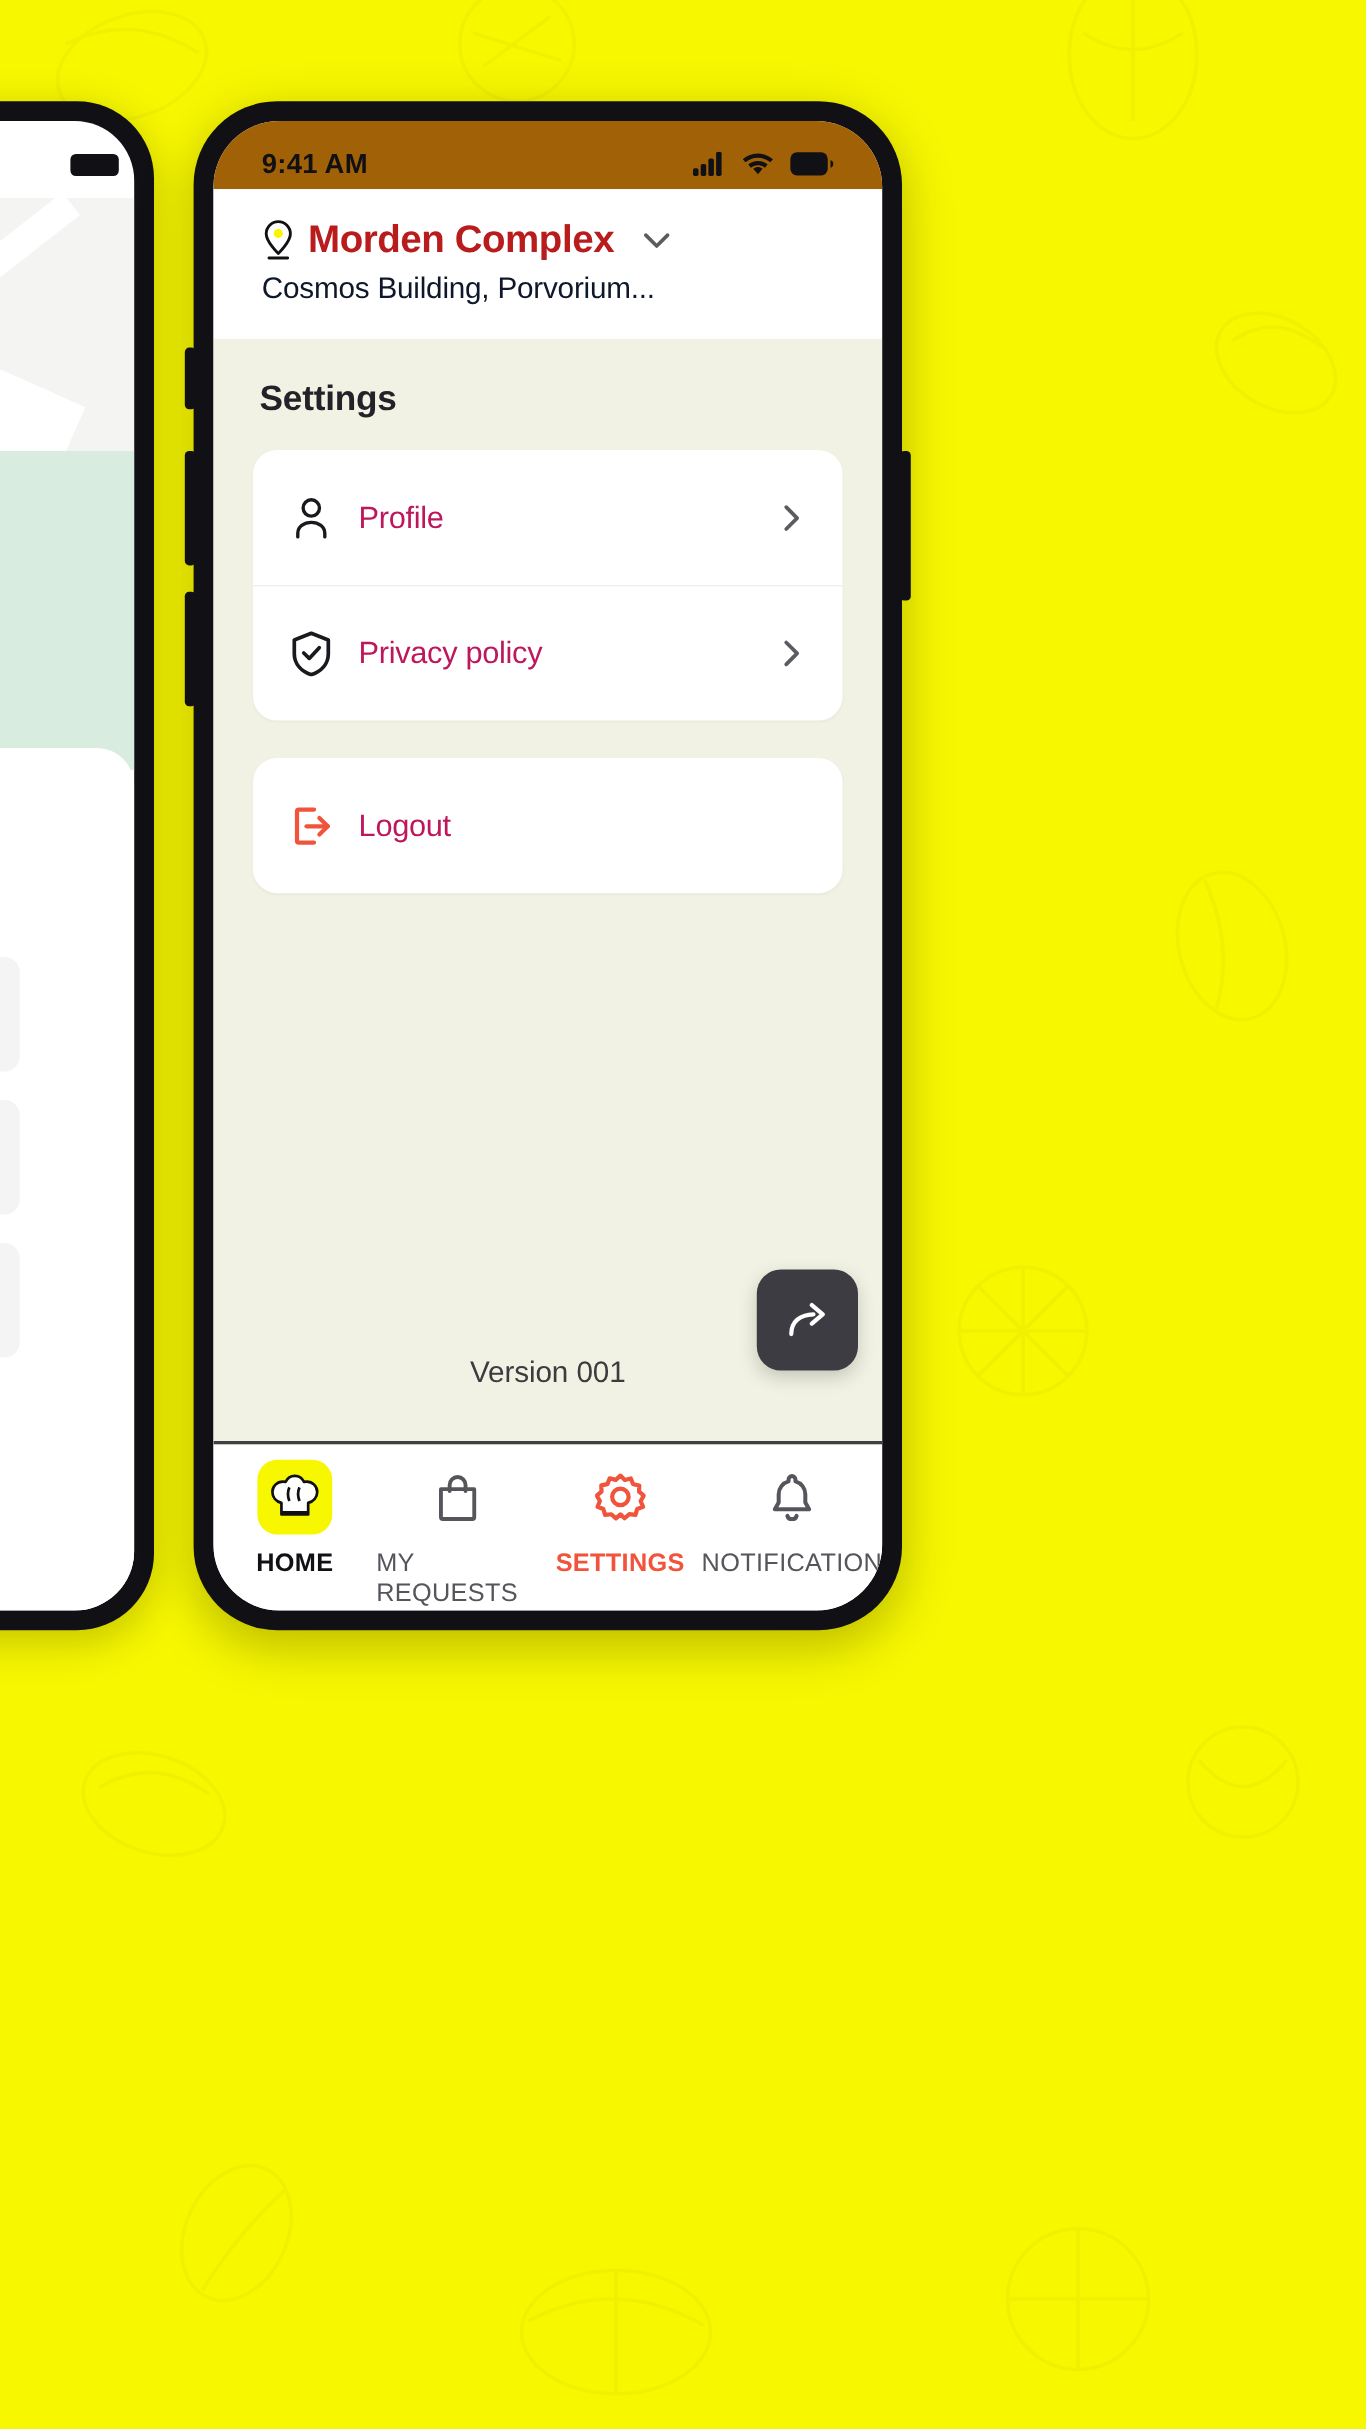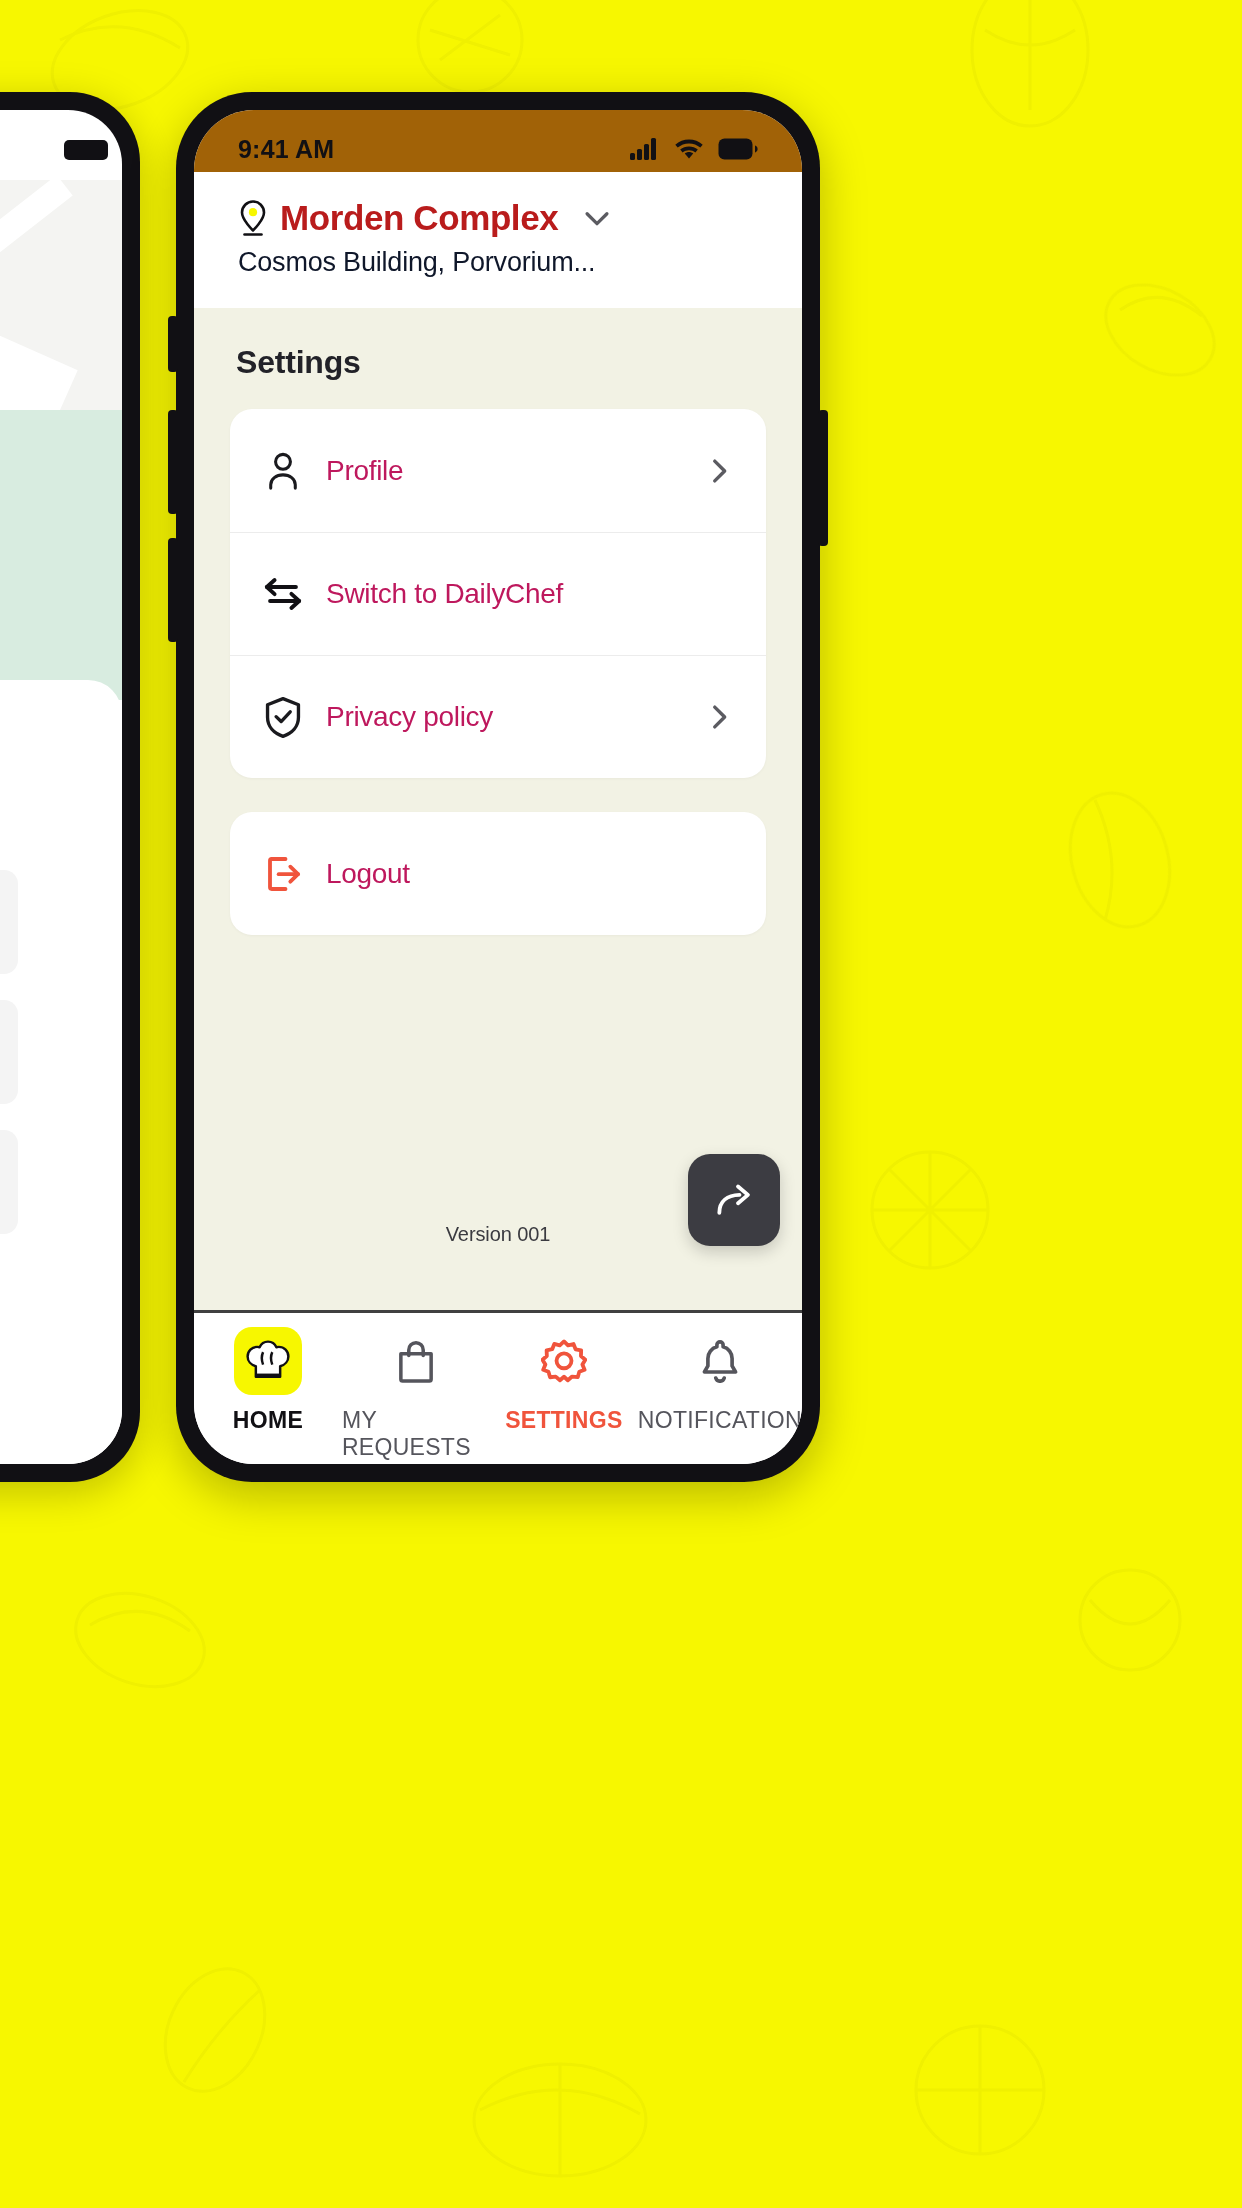--- a/index.html
+++ b/index.html
@@ -133,22 +133,22 @@
   .row-label {
     flex:1 1 auto;
     font-size:28px; font-weight:400; color:#be185d;
     margin-left:16px; letter-spacing:-.3px;
   }
   .row-chevron { flex:0 0 auto; display:flex; align-items:center; }
 
   .version {
     margin-top:auto;
     text-align:center;
-    font-size:20px; color:#3b3b40;
-    padding-bottom:64px;
+    font-size:27px; color:#3b3b40;
+    padding-bottom:47px;
     letter-spacing:-.1px;
   }
 
   
   .fab {
     position:absolute;
     right:22px; bottom:64px;
     width:92px; height:92px;
     background:#3c3c42;
     border-radius:22px;
@@ -286,31 +286,20 @@
             </svg>
           </span>
           <span class="row-label">Profile</span>
           <span class="row-chevron">
             <svg width="34" height="34" viewBox="0 0 24 24" fill="none" stroke="#5b5b61" stroke-width="2.4" stroke-linecap="round" stroke-linejoin="round">
               <polyline points="9 5 16 12 9 19"></polyline>
             </svg>
           </span>
         </div>
 
-        <div class="row">
-          <span class="row-icon">
-            <svg width="42" height="34" viewBox="0 0 26 21" fill="none" stroke="#111014" stroke-width="2.4" stroke-linecap="round" stroke-linejoin="round">
-              <path d="M3 6.2h18"></path>
-                <polyline points="7.8 1.8 3 6.2 7.8 10.6"></polyline>
-              <path d="M23 14.8H5"></path>
-                <polyline points="18.2 10.4 23 14.8 18.2 19.2"></polyline>
-            </svg>
-          </span>
-          <span class="row-label">Switch to DailyChef</span>
-        </div>
 
         <div class="row">
           <span class="row-icon">
             <svg width="38" height="42" viewBox="0 0 22 25" fill="none" stroke="#1a1a1e" stroke-width="2" stroke-linecap="round" stroke-linejoin="round">
               <path d="M11 1.6 1.8 5.2v7.5c0 5.5 3.8 9.5 9.2 11.3 5.4-1.8 9.2-5.8 9.2-11.3V5.2L11 1.6z"></path>
               <polyline points="6.9 12.3 9.9 15.2 15.3 9.4"></polyline>
             </svg>
           </span>
           <span class="row-label">Privacy policy</span>
           <span class="row-chevron">

